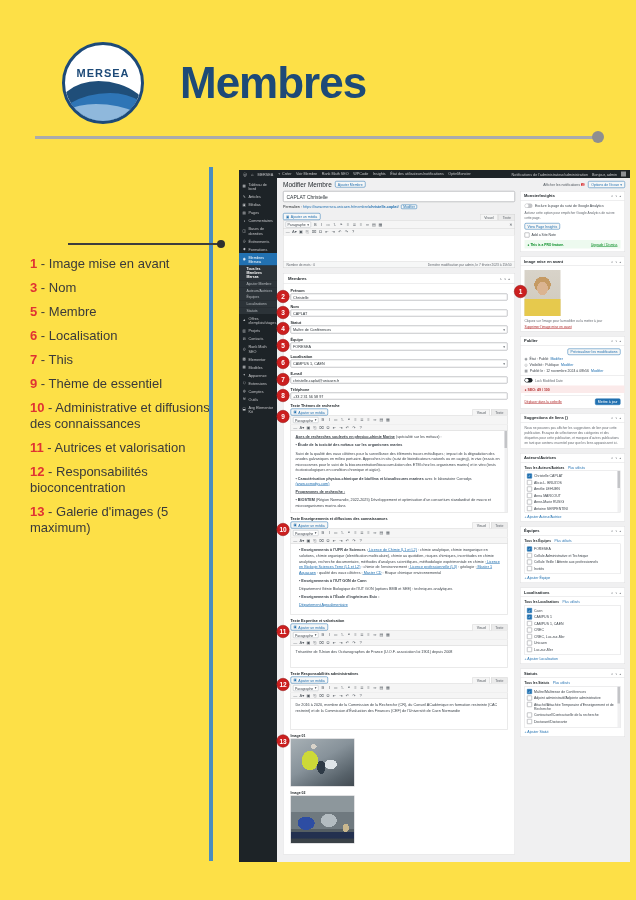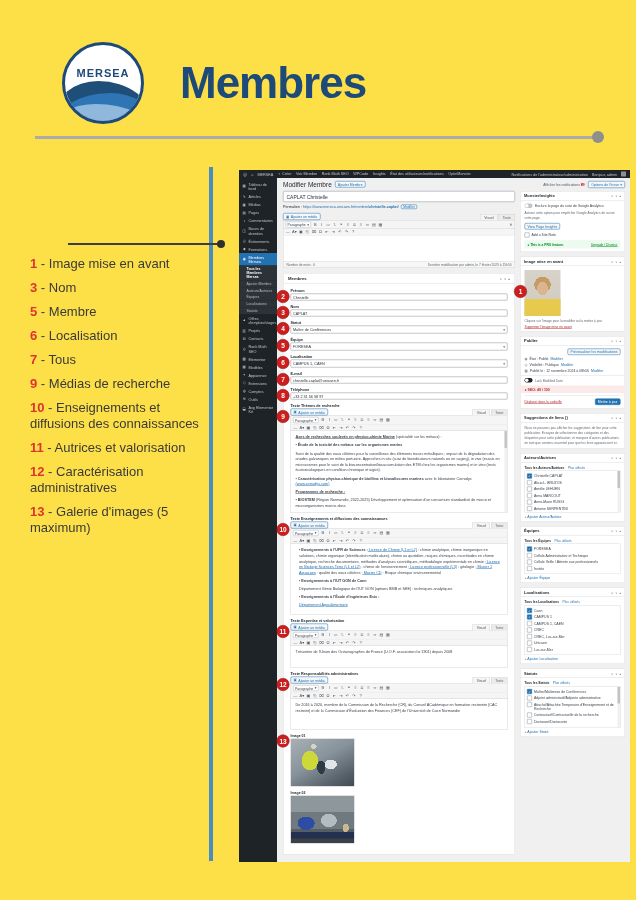--- a/index.html
+++ b/index.html
@@ -175,25 +175,25 @@
   </div>
   <div class="big-title">Membres</div>
   <div class="divider"></div>
   <div class="divider-dot"></div>
 
   <div class="legend">
       <div class="lg-item"><span class="lg-num">1</span><span class="lg-sep"> - </span><span class="lg-txt">Image mise en avant</span></div>
       <div class="lg-item"><span class="lg-num">3</span><span class="lg-sep"> - </span><span class="lg-txt">Nom</span></div>
       <div class="lg-item"><span class="lg-num">5</span><span class="lg-sep"> - </span><span class="lg-txt">Membre</span></div>
       <div class="lg-item"><span class="lg-num">6</span><span class="lg-sep"> - </span><span class="lg-txt">Localisation</span></div>
-      <div class="lg-item"><span class="lg-num">7</span><span class="lg-sep"> - </span><span class="lg-txt">Tous</span></div>
-      <div class="lg-item"><span class="lg-num">9</span><span class="lg-sep"> - </span><span class="lg-txt">Médias de recherche</span></div>
-      <div class="lg-item"><span class="lg-num">10</span><span class="lg-sep"> - </span><span class="lg-txt">Enseignements et diffusions des connaissances</span></div>
+      <div class="lg-item"><span class="lg-num">7</span><span class="lg-sep"> - </span><span class="lg-txt">This</span></div>
+      <div class="lg-item"><span class="lg-num">9</span><span class="lg-sep"> - </span><span class="lg-txt">Thème de essentiel</span></div>
+      <div class="lg-item"><span class="lg-num">10</span><span class="lg-sep"> - </span><span class="lg-txt">Administrative et diffusions des connaissances</span></div>
       <div class="lg-item"><span class="lg-num">11</span><span class="lg-sep"> - </span><span class="lg-txt">Autrices et valorisation</span></div>
-      <div class="lg-item"><span class="lg-num">12</span><span class="lg-sep"> - </span><span class="lg-txt">Caractérisation administratives</span></div>
+      <div class="lg-item"><span class="lg-num">12</span><span class="lg-sep"> - </span><span class="lg-txt">Responsabilités bioconcentration</span></div>
       <div class="lg-item"><span class="lg-num">13</span><span class="lg-sep"> - </span><span class="lg-txt">Galerie d'images (5 maximum)</span></div>
     </div>
   <div class="pointer-line"></div>
   <div class="pointer-dot"></div>
   <div class="blue-rule"></div>
 
   <div class="wp-shot">
     <div class="wps">
 
       <div class="adminbar">

